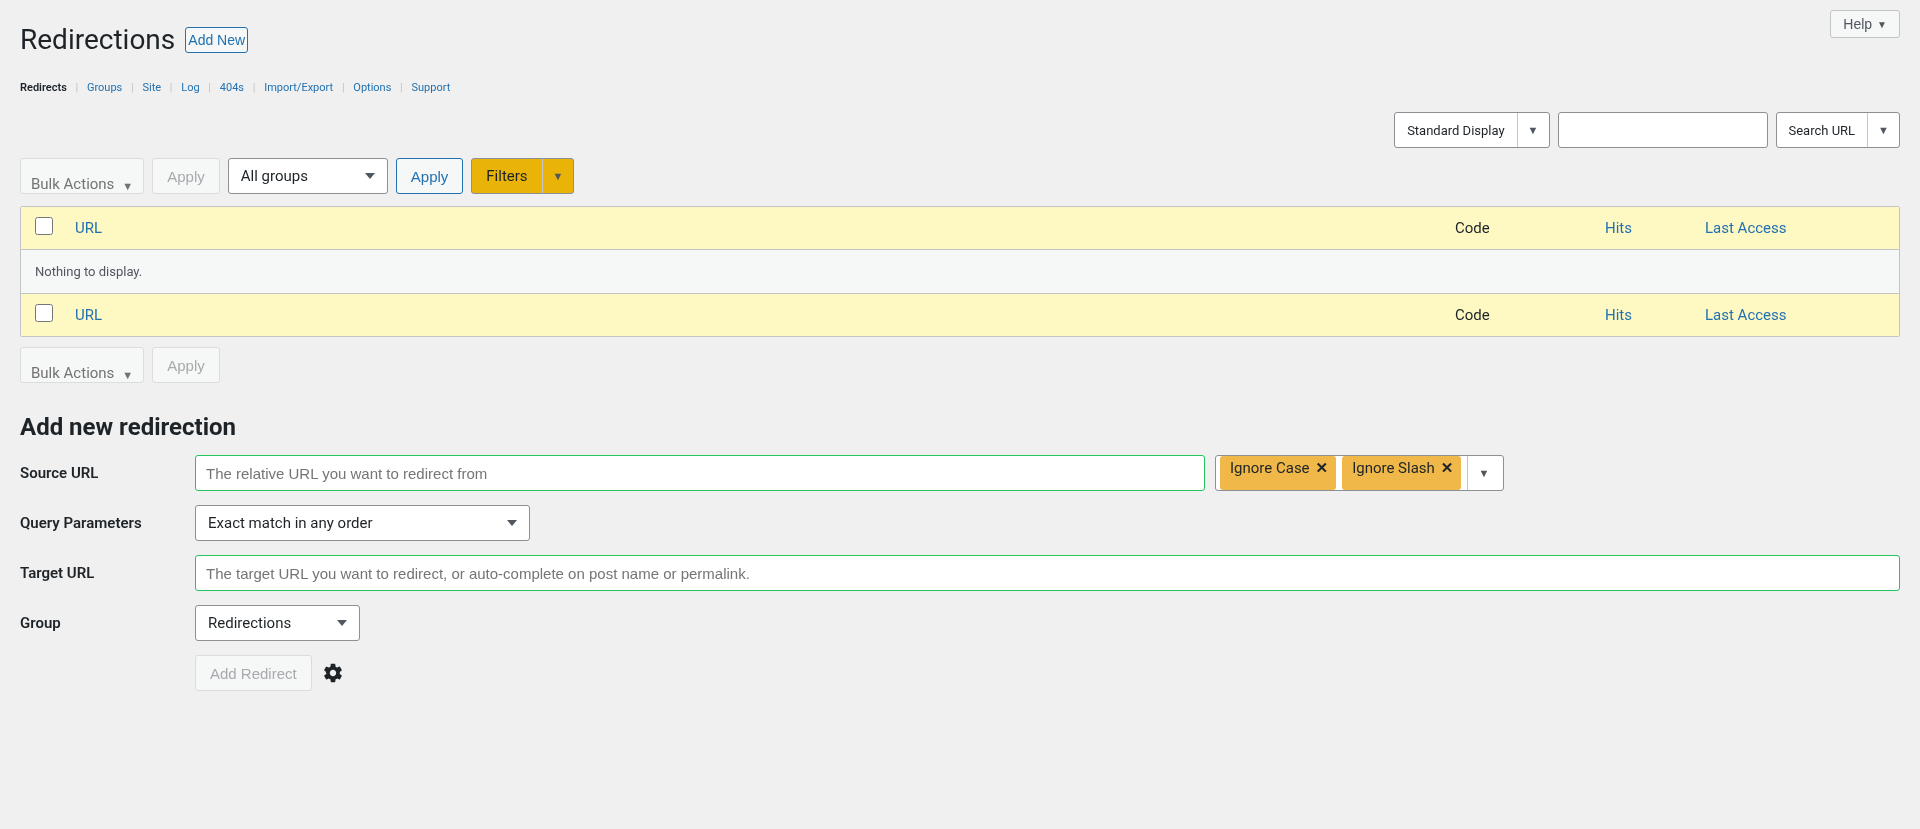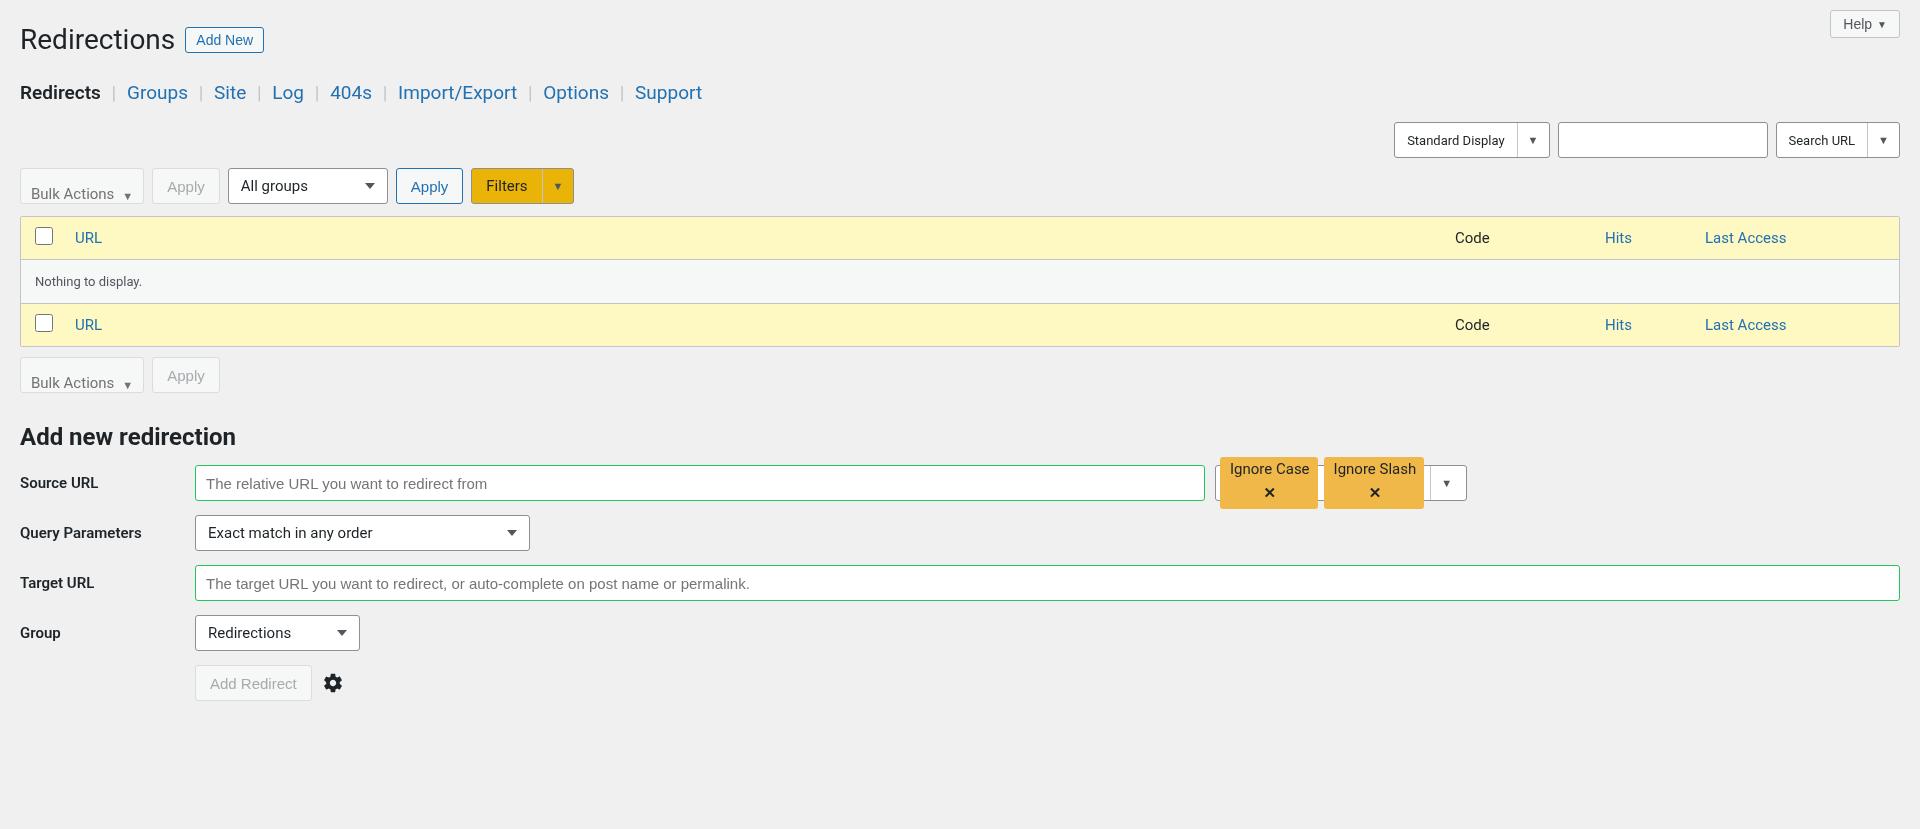--- a/index.html
+++ b/index.html
@@ -35,28 +35,28 @@
   margin-top: 10px;
 }
 .heading-row h1 {
   font-size: 28px;
   font-weight: 400;
 }
 .btn-secondary {
   border: 1px solid #2271b1;
   color: #2271b1;
   background: #f6f7f7;
-  padding: 4px 10px;
+  padding: 4px 2px;
   border-radius: 3px;
   font-size: 14px;
   cursor: pointer;
 }
 .subnav {
   margin-top: 25px;
-  font-size: 19px;
+  font-size: 11px;
 }
 .subnav a {
   color: #2271b1;
   text-decoration: none;
 }
 .subnav .active { color: #1d2327; font-weight: 600; }
 .subnav .sep { color: #c3c4c7; margin: 0 6px; }
 .controls-row {
   display: flex;
   justify-content: flex-end;
@@ -231,26 +231,25 @@
   border-radius: 3px;
   background: #fff;
   height: 36px;
   padding: 0 4px;
   gap: 6px;
 }
 .tag {
   background: #f0b849;
   color: #1d2327;
   border-radius: 3px;
-  padding: 3px 8px 7px 10px;
+  padding: 3px 8px 13px 10px;
   font-size: 15px;
   display: flex;
   align-items: center;
   gap: 6px;
-  flex-direction: column;
 }
 .tag .x { font-weight: bold; cursor:pointer; }
 .tag-arrow {
   border-left: 1px solid #c3c4c7;
   padding: 0 10px;
   align-self: stretch;
   display: flex;
   align-items: center;
   font-size: 11px;
   color: #50575e;

